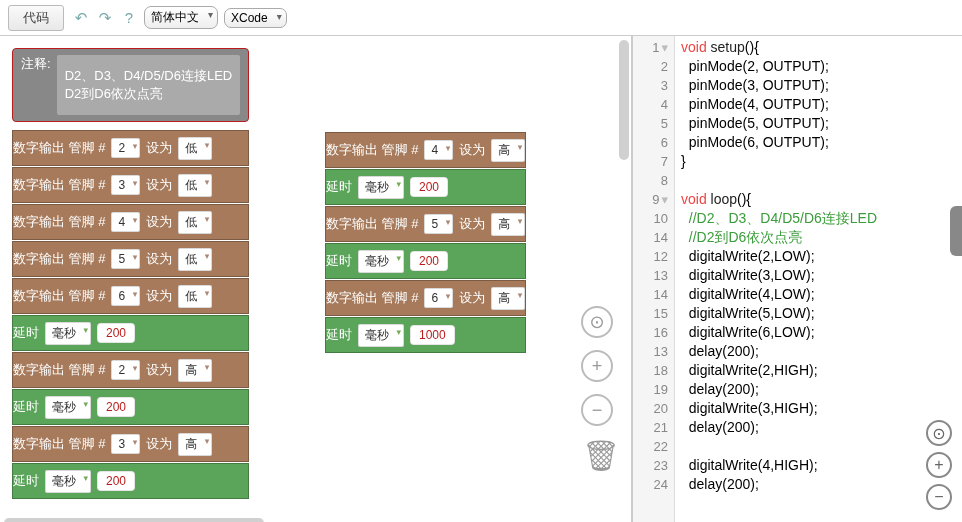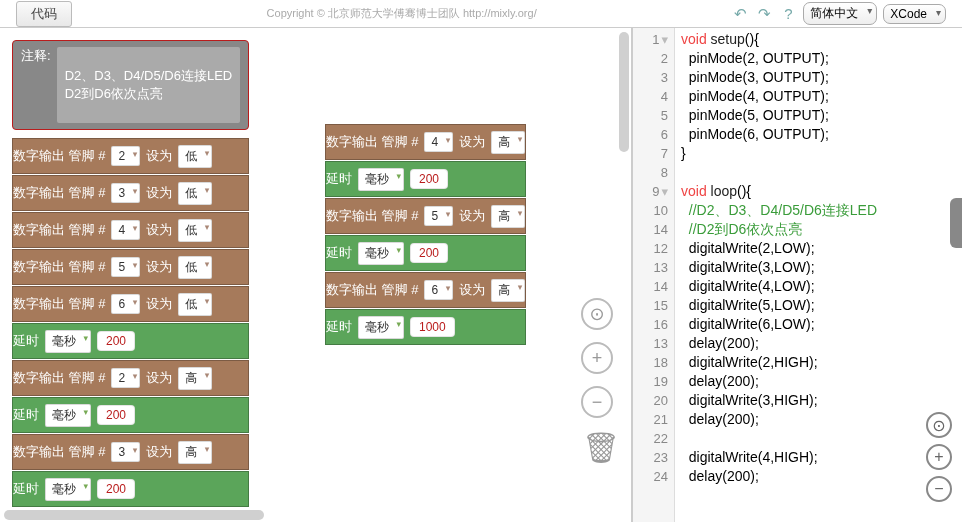--- a/index.html
+++ b/index.html
@@ -1,59 +1,58 @@
 <!DOCTYPE html>
 <html><head>
 <meta charset="utf-8">
 <style>
 *{box-sizing:border-box;margin:0;padding:0;font-family:Arial,"Microsoft YaHei",sans-serif}
 body{width:962px;height:522px;overflow:hidden;background:#fff}
-.toolbar{height:28px;display:flex;align-items:center;border-bottom:1px solid #ccc;padding:0 16px;gap:8px}
+.toolbar{height:36px;display:flex;align-items:center;border-bottom:1px solid #ccc;padding:0 8px;gap:8px}
 .code-btn{background:linear-gradient(#fafafa,#e8e8e8);border:1px solid #bbb;border-radius:3px;padding:3px 14px;font-size:13px;color:#444}
 .copyright{color:#aaa;font-size:11px;flex:1;text-align:center}
 .tb-right{display:flex;gap:6px;align-items:center}
 .tb-icon{width:18px;height:18px;display:flex;align-items:center;justify-content:center;color:#7aa;font-size:15px}
 .select{background:linear-gradient(#fff,#eee);border:1px solid #aaa;border-radius:7px;padding:2px 18px 2px 6px;font-size:12px;position:relative}
 .select::after{content:"▾";position:absolute;right:4px;top:2px;color:#666;font-size:10px}
 .main{display:flex;height:494px}
 .blockly{width:633px;position:relative;background:#fff;border-right:2px solid #ccc}
 .code-pane{flex:1;position:relative;background:#fff;font-family:Consolas,Monaco,monospace;font-size:14px}
 .gutter{position:absolute;left:0;top:0;width:42px;background:#f5f5f5;border-right:1px solid #ddd;height:100%;text-align:right;padding-right:6px;color:#888;font-size:13px;line-height:19px;padding-top:2px}
 .gutter .ar{color:#bbb;margin-left:2px}
 .code{position:absolute;left:48px;top:2px;line-height:19px;white-space:pre}
 .kw{color:#ef4444}.fn{color:#222}.cm{color:#3a9c3a}
 .circles{position:absolute;right:10px;bottom:20px;display:flex;flex-direction:column;gap:6px}
 .circ{width:26px;height:26px;border:2px solid #888;border-radius:50%;display:flex;align-items:center;justify-content:center;color:#666;font-size:16px;background:#fff}
 .tab{position:absolute;right:-2px;top:170px;width:14px;height:50px;background:#888;border-radius:6px 0 0 6px}
 
 .block-area{position:absolute;left:12px;top:12px}
 .comment-blk{background:#888;border:1px solid #b91c1c;border-radius:4px;padding:6px 8px;display:flex;gap:6px;margin-bottom:8px}
 .comment-lbl{color:#fff;font-size:13px}
-.comment-txt{background:#aaa;color:#fff;font-size:13px;padding:20px 8px;border-radius:2px;line-height:1.4}
+.comment-txt{background:#aaa;color:#fff;font-size:13px;padding:12px 8px;border-radius:2px;line-height:1.4}
 .stack{display:flex;flex-direction:column}
 .blk{display:flex;align-items:center;height:36px;padding:0 0;gap:6px;color:#fff;font-size:13px;border:1px solid rgba(0,0,0,.25);margin-bottom:1px;position:relative}
 .blk.brown{background:#a67a5b}
 .blk.green{background:#5ba55a}
 .dd{background:#fff;color:#333;padding:2px 14px 2px 6px;font-size:12px;border-radius:2px;position:relative;border:1px solid rgba(0,0,0,.15)}
 .dd::after{content:"▾";position:absolute;right:2px;top:2px;color:#7a5;font-size:9px}
 .dd.br::after{color:#a87}
 .num{background:#fff;color:#b91c1c;padding:2px 8px;font-size:12px;border-radius:4px;border:1px solid rgba(0,0,0,.1)}
 .col2{position:absolute;left:325px;top:96px}
 .side-icons{position:absolute;right:18px;top:270px;display:flex;flex-direction:column;gap:12px;align-items:center}
 .si{width:32px;height:32px;border:2px solid #bbb;border-radius:50%;display:flex;align-items:center;justify-content:center;color:#999;font-size:18px}
 .trash{width:30px;height:36px;color:#999;font-size:30px}
 .vscroll{position:absolute;right:2px;top:4px;width:10px;height:120px;background:#d0d0d0;border-radius:5px}
 .hscroll{position:absolute;left:4px;bottom:2px;width:260px;height:10px;background:#d0d0d0;border-radius:5px}
 </style>
 </head>
 <body>
 
 <div class="toolbar">
   <button class="code-btn">代码</button>
-  <div class="copyright">Copyright © 北京师范大学傅骞博士团队 http://mixly.org/</div>
   <div class="tb-right">
     <span class="tb-icon">↶</span>
     <span class="tb-icon">↷</span>
     <span class="tb-icon">?</span>
     <div class="select">简体中文</div>
     <div class="select">XCode</div>
   </div>
 </div>
 
 <div class="main">

